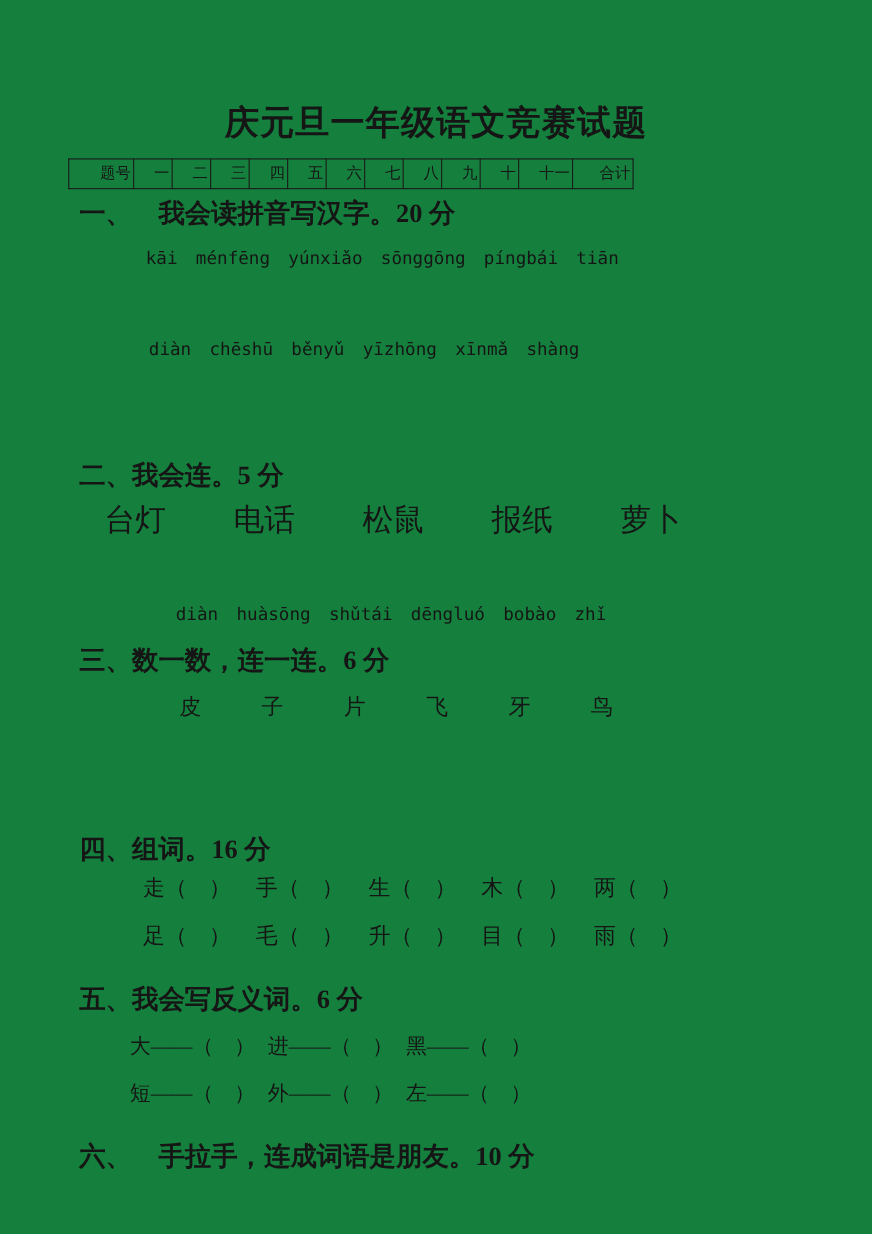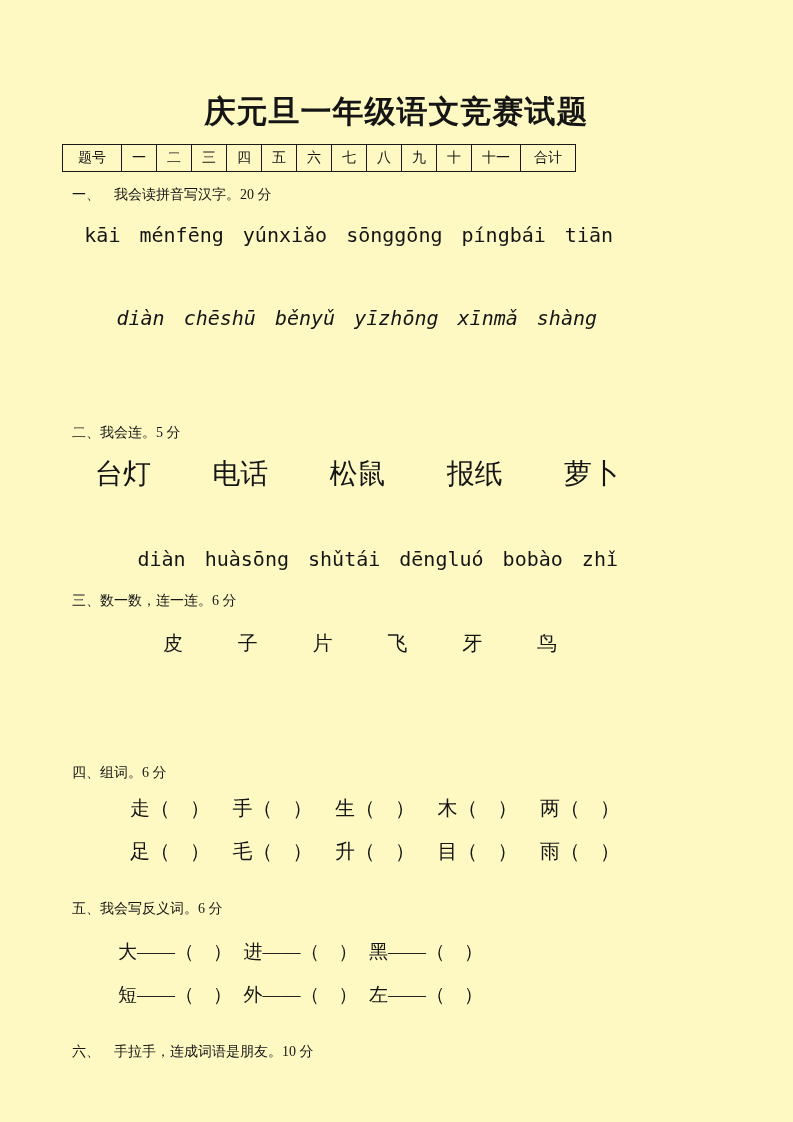--- a/index.html
+++ b/index.html
@@ -1,20 +1,20 @@
 <!DOCTYPE html>
 <html><head>
 <meta charset="utf-8">
 <style>
   html, body { margin: 0; padding: 0; background: #888; }
   .page {
     width: 793px;
     height: 1122px;
     margin: 0 auto;
-    background: #fef9c3;
+    background: #15803d;
     color: #151515;
     font-family: "Liberation Serif", "DejaVu Serif", serif;
     position: relative;
     overflow: hidden;
   }
   .title {
     margin: 0;
     padding-top: 92px;
     text-align: center;
     font-size: 31px;
@@ -24,53 +24,53 @@
   }
   table.score-table {
     border-collapse: collapse;
     margin: 13px 0 0 62px;
     font-size: 14px;
     table-layout: fixed;
   }
   table.score-table td {
     border: 1.6px solid #1a1a1a;
     height: 26px;
-    text-align: center;
+    text-align: right;
     padding: 0 2px;
     overflow: hidden;
     white-space: nowrap;
     font-family: Liberation Mono, monospace;
   }
   td.c-label { width: 54px; }
   td.c-num   { width: 30px; }
   td.c-wide  { width: 44px; }
   td.c-total { width: 50px; }
   .heading {
     margin: 0;
     padding-left: 72px;
-    font-size: 14px;
+    font-size: 24px;
     line-height: 24px;
-    font-weight: normal;
+    font-weight: bold;
   }
   .mt11 { margin-top: 11px; }
   .mt16 { margin-top: 32px; }
   .mt18 { margin-top: 18px; }
   .mt58 { margin-top: 91px; }
   .mt105 { margin-top: 105px; }
   .pinyin-row {
     font-family: "DejaVu Sans Mono", "Liberation Mono", monospace;
-    font-size: 20px;
+    font-size: 16px;
     line-height: 24px;
     display: flex;
-    justify-content: flex-end;
+    justify-content: center;
     word-spacing: 7px;
     white-space: pre;
   }
   .py1 { margin-top: 16px; padding: 0 180px 0 82px; }
-  .py2 { margin-top: 59px; padding: 0 196px 0 65px; font-style: italic; }
+  .py2 { margin-top: 59px; padding: 0 196px 0 65px; }
   .py3 { margin-top: 60px; padding: 0 175px 0 93px; }
   .words-row {
     font-size: 28px;
     line-height: 26px;
     display: flex;
     justify-content: space-between;
     margin-top: 16px;
     padding: 0 173px 0 95px;
   }
   .chars-row {
@@ -169,21 +169,21 @@
 
   <div class="chars-row">
     <span>皮</span>
     <span>子</span>
     <span>片</span>
     <span>飞</span>
     <span>牙</span>
     <span>鸟</span>
   </div>
 
-  <p class="heading mt105">四、组词。6 分</p>
+  <p class="heading mt105">四、组词。16 分</p>
 
   <div class="fill-row fr1">
     <span>走（　）</span>
     <span>手（　）</span>
     <span>生（　）</span>
     <span>木（　）</span>
     <span>两（　）</span>
   </div>
 
   <div class="fill-row fr2">

